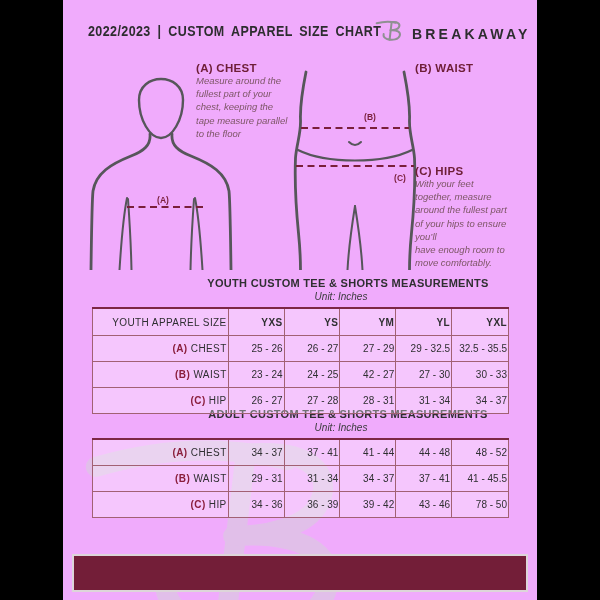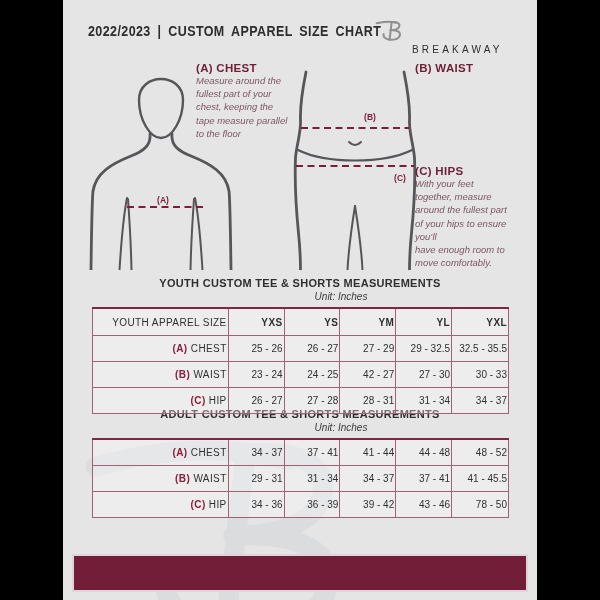--- a/index.html
+++ b/index.html
@@ -1,41 +1,41 @@
 <!DOCTYPE html>
 <html><head>
 <meta charset="utf-8">
 <style>
   html,body{margin:0;padding:0;background:#000;}
   .stage{position:relative;width:600px;height:600px;background:#000;overflow:hidden;
          font-family:"Liberation Sans",sans-serif;}
-  .page{position:absolute;left:63px;top:0;width:474px;height:600px;background:#e5e5e5;overflow:hidden;}
+  .page{position:absolute;left:63px;top:0;width:474px;height:600px;background:#f0abfc;overflow:hidden;}
 
   
   .hdr-title{position:absolute;left:25px;top:24px;font-size:12.5px;font-weight:700;
              color:#2d2d2f;letter-spacing:.4px;word-spacing:3px;transform:scaleY(1.12);
              transform-origin:left top;white-space:nowrap;}
   .logo{position:absolute;left:312px;top:15px;}
-  .brand{position:absolute;left:349px;top:44px;font-size:10px;font-weight:400;
+  .brand{position:absolute;left:349px;top:26px;font-size:14px;font-weight:700;
          color:#2d2d2f;letter-spacing:3.2px;white-space:nowrap;}
 
   
   .fig{position:absolute;}
   .marker{position:absolute;width:26px;text-align:center;font-size:8.5px;font-weight:700;
           color:#7a1f3a;}
 
   
   .guide{position:absolute;}
   .guide-h{font-size:11.5px;font-weight:700;color:#6e1e37;letter-spacing:.3px;}
   .guide-b{font-size:9.5px;font-style:italic;color:#7d5666;
            line-height:13.2px;white-space:pre-line;}
 
   
   .tbl-title{position:absolute;left:0;width:474px;text-align:center;font-size:11px;
-             font-weight:700;color:#2f2f31;letter-spacing:.3px;}
+             font-weight:700;color:#2f2f31;letter-spacing:.3px;padding-left:48px;}
   .tbl-unit{position:absolute;left:0;width:556px;text-align:center;font-size:10px;
             font-style:italic;color:#3a3a3c;}
   table.size{position:absolute;left:29px;width:417px;border-collapse:collapse;z-index:1;}
   table.size td{border:1px solid #a26173;font-size:10px;color:#2f2f31;height:23px;
                 text-align:right;background:rgba(255,255,255,.32);}
   table.size{border-top:2px solid #7c2744;}
   table.size tr.hrow td{height:24px;}
   td.lbl{text-align:left;padding-left:12px;letter-spacing:.4px;}
   td.size-h{font-weight:700;color:#28282a;font-size:10.5px;letter-spacing:.4px;}
   .pfx{font-weight:700;color:#8a1e3c;}

